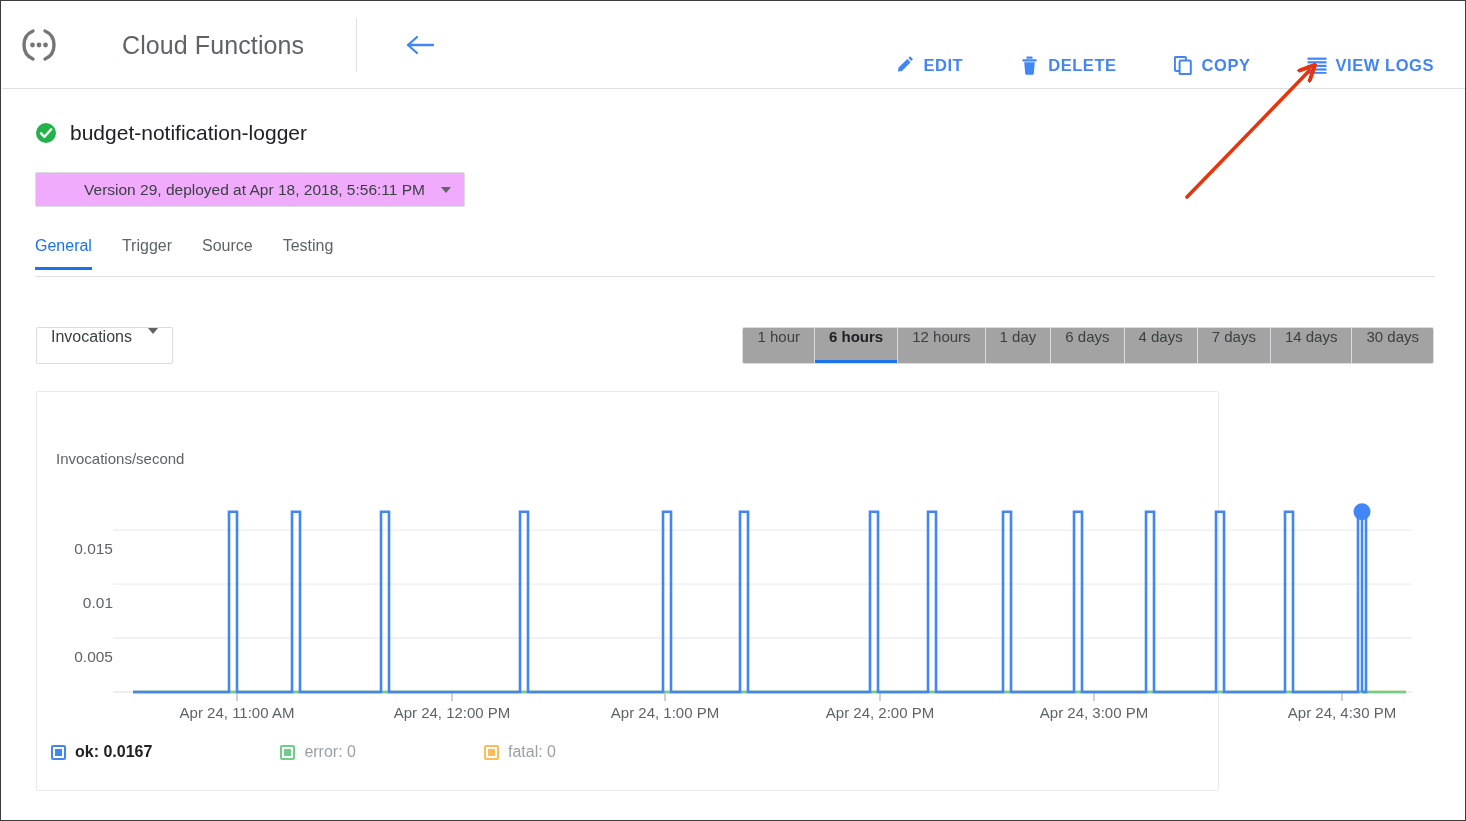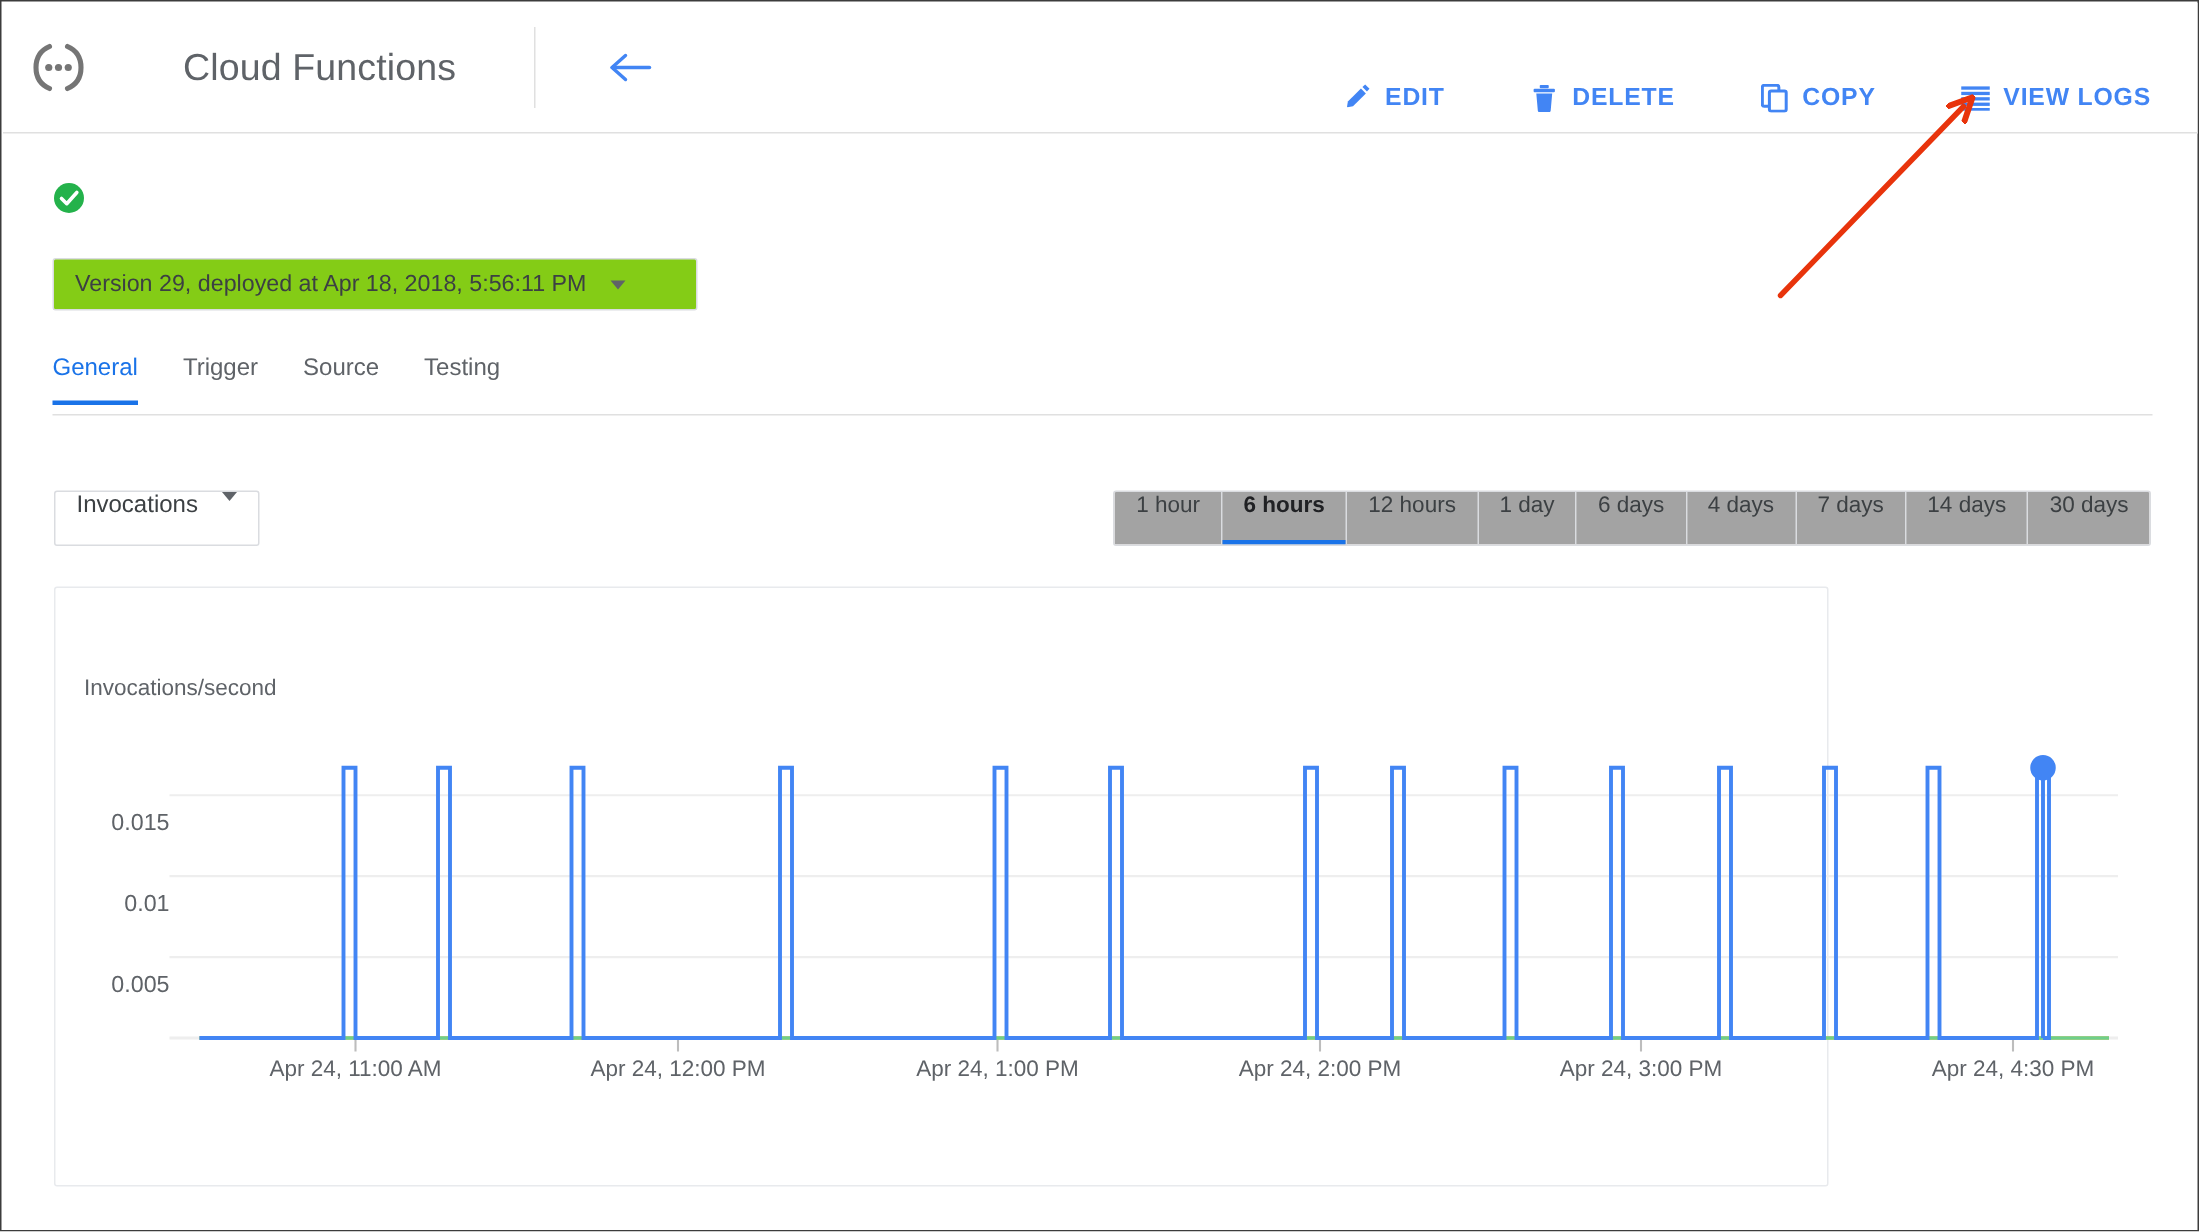--- a/index.html
+++ b/index.html
@@ -114,26 +114,27 @@
   }
 
   
   .version-select {
     position: absolute;
     left: 34px; top: 171px;
     height: 35px;
     min-width: 430px;
     border: 1px solid #dadce0;
     border-radius: 2px;
-    background: #84cc16;
+    background: #f0abfc;
     display: flex;
     align-items: center;
     padding: 0 13px 0 14px;
     box-sizing: border-box;
     cursor: pointer;
+    justify-content: flex-end;
   }
   .version-select .txt {
     font-size: 15.5px;
     color: #3c4043;
     white-space: nowrap;
   }
   .caret {
     width: 0; height: 0;
     border-left: 5.5px solid transparent;
     border-right: 5.5px solid transparent;
@@ -377,20 +378,21 @@
     </div>
   </div>
 
   <div class="fn-row">
     <div class="status-dot">
       <svg width="22" height="22" viewBox="0 0 22 22">
         <circle cx="11" cy="11" r="10" fill="#24b24b"></circle>
         <path d="M6 11.3 L9.5 14.8 L16.2 7.3" stroke="#ffffff" stroke-width="2.4" fill="none" stroke-linecap="round" stroke-linejoin="round"></path>
       </svg>
     </div>
+    <div class="fn-name">budget-notification-logger</div>
   </div>
 
   <div class="version-select">
     <span class="txt">Version 29, deployed at Apr 18, 2018, 5:56:11 PM</span>
     <span class="caret"></span>
   </div>
 
   <div class="tabs">
     <div class="tab active">
       <span>General</span>
@@ -468,20 +470,34 @@
     <div id="xtick-layer">
         <div class="xtick" style="left: 200px; top: 312px;">Apr 24, 11:00 AM</div>
         <div class="xtick" style="left: 415px; top: 312px;">Apr 24, 12:00 PM</div>
         <div class="xtick" style="left: 628px; top: 312px;">Apr 24, 1:00 PM</div>
         <div class="xtick" style="left: 843px; top: 312px;">Apr 24, 2:00 PM</div>
         <div class="xtick" style="left: 1057px; top: 312px;">Apr 24, 3:00 PM</div>
         <div class="xtick" style="left: 1305px; top: 312px;">Apr 24, 4:30 PM</div>
       </div>
   </div>
 
+  <div class="legend">
+    <div class="legend-item active">
+      <span class="legend-swatch" id="sw0" style="background: rgb(66, 133, 244); border: 2px solid rgb(66, 133, 244); box-shadow: rgb(255, 255, 255) 0px 0px 0px 2px inset;"></span>
+      <span class="legend-text">ok: 0.0167</span>
+    </div>
+    <div class="legend-item">
+      <span class="legend-swatch" id="sw1" style="background: rgb(111, 207, 138); border: 2px solid rgb(111, 207, 138); box-shadow: rgb(255, 255, 255) 0px 0px 0px 2px inset;"></span>
+      <span class="legend-text">error: 0</span>
+    </div>
+    <div class="legend-item">
+      <span class="legend-swatch" id="sw2" style="background: rgb(251, 188, 87); border: 2px solid rgb(251, 188, 87); box-shadow: rgb(255, 255, 255) 0px 0px 0px 2px inset;"></span>
+      <span class="legend-text">fatal: 0</span>
+    </div>
+  </div>
 
   <svg class="annotation">
     <defs>
       <marker id="redhead" markerWidth="5" markerHeight="5" refX="2.2" refY="2.5" orient="auto" markerUnits="strokeWidth">
         <path d="M0,0.3 L4.6,2.5 L0,4.7" fill="none" stroke="#e8340c" stroke-width="1.1" stroke-linecap="round" stroke-linejoin="round"></path>
       </marker>
     </defs>
     <line id="ann-line" x1="1186" y1="196" x2="1308" y2="70" stroke="#e8340c" stroke-width="3.6" marker-end="url(#redhead)" stroke-linecap="round"></line>
   </svg>
 

